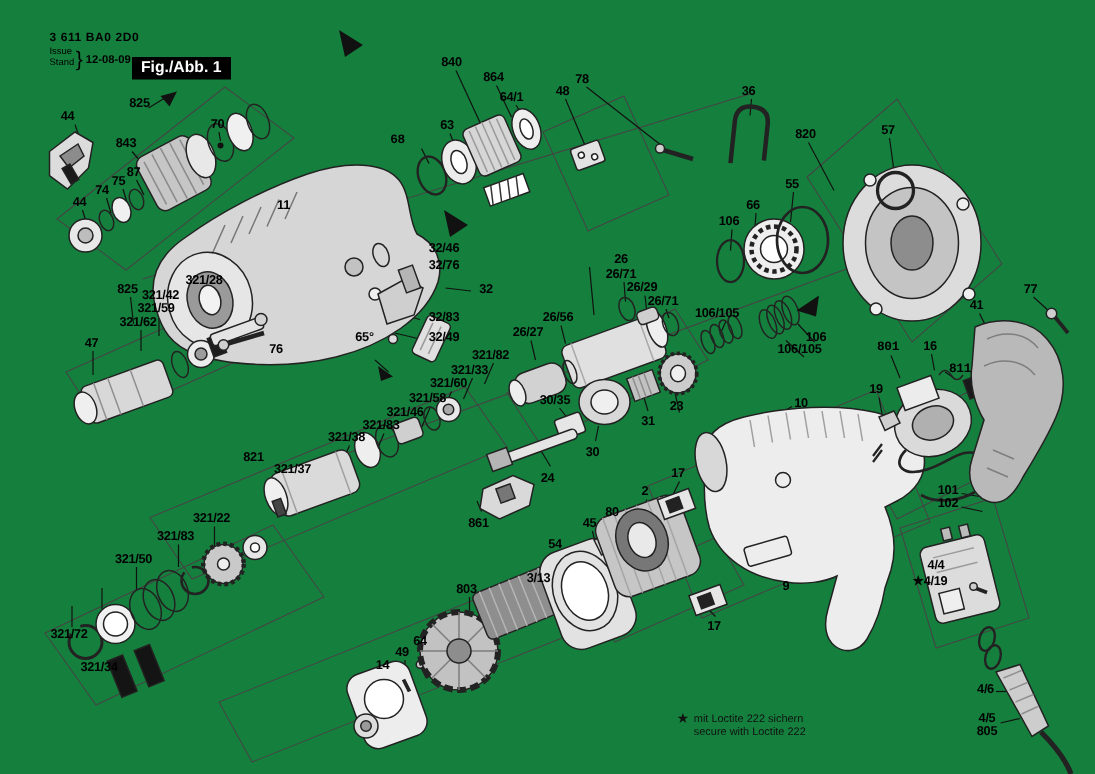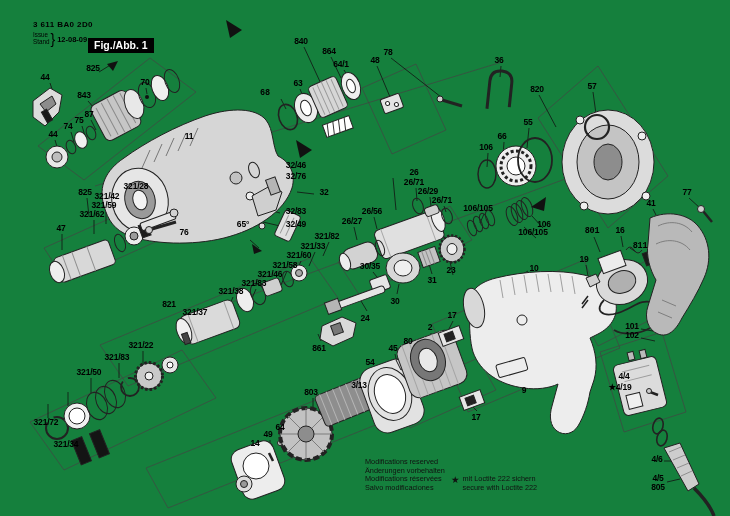--- a/index.html
+++ b/index.html
@@ -564,27 +564,20 @@
       <span class="part-label" style="left: 255px; top: 443px;">14</span>
       <span class="part-label" style="left: 632px; top: 326px;">101</span>
       <span class="part-label" style="left: 632px; top: 335px;">102</span>
       <span class="part-label" style="left: 624px; top: 376px;">4/4</span>
       <span class="part-label" style="left: 620px; top: 387px;">★4/19</span>
       <span class="part-label" style="left: 657px; top: 459px;">4/6</span>
       <span class="part-label" style="left: 658px; top: 478px;">4/5</span>
       <span class="part-label" style="left: 658px; top: 487px;">805</span>
     </div>
 
-  <div class="mods">
-
-  <div class="mods-line">Modifications reserved</div>
-      <div class="mods-line">Änderungen vorbehalten</div>
-      <div class="mods-line">Modifications réservées</div>
-      <div class="mods-line">Salvo modificaciones</div>
-    </div>
   <div class="loctite">
     <span class="star">★</span>
     <span>
       <div>mit Loctite 222 sichern</div>
       <div>secure with Loctite 222</div>
     </span>
   </div>
 
 </div>
 

